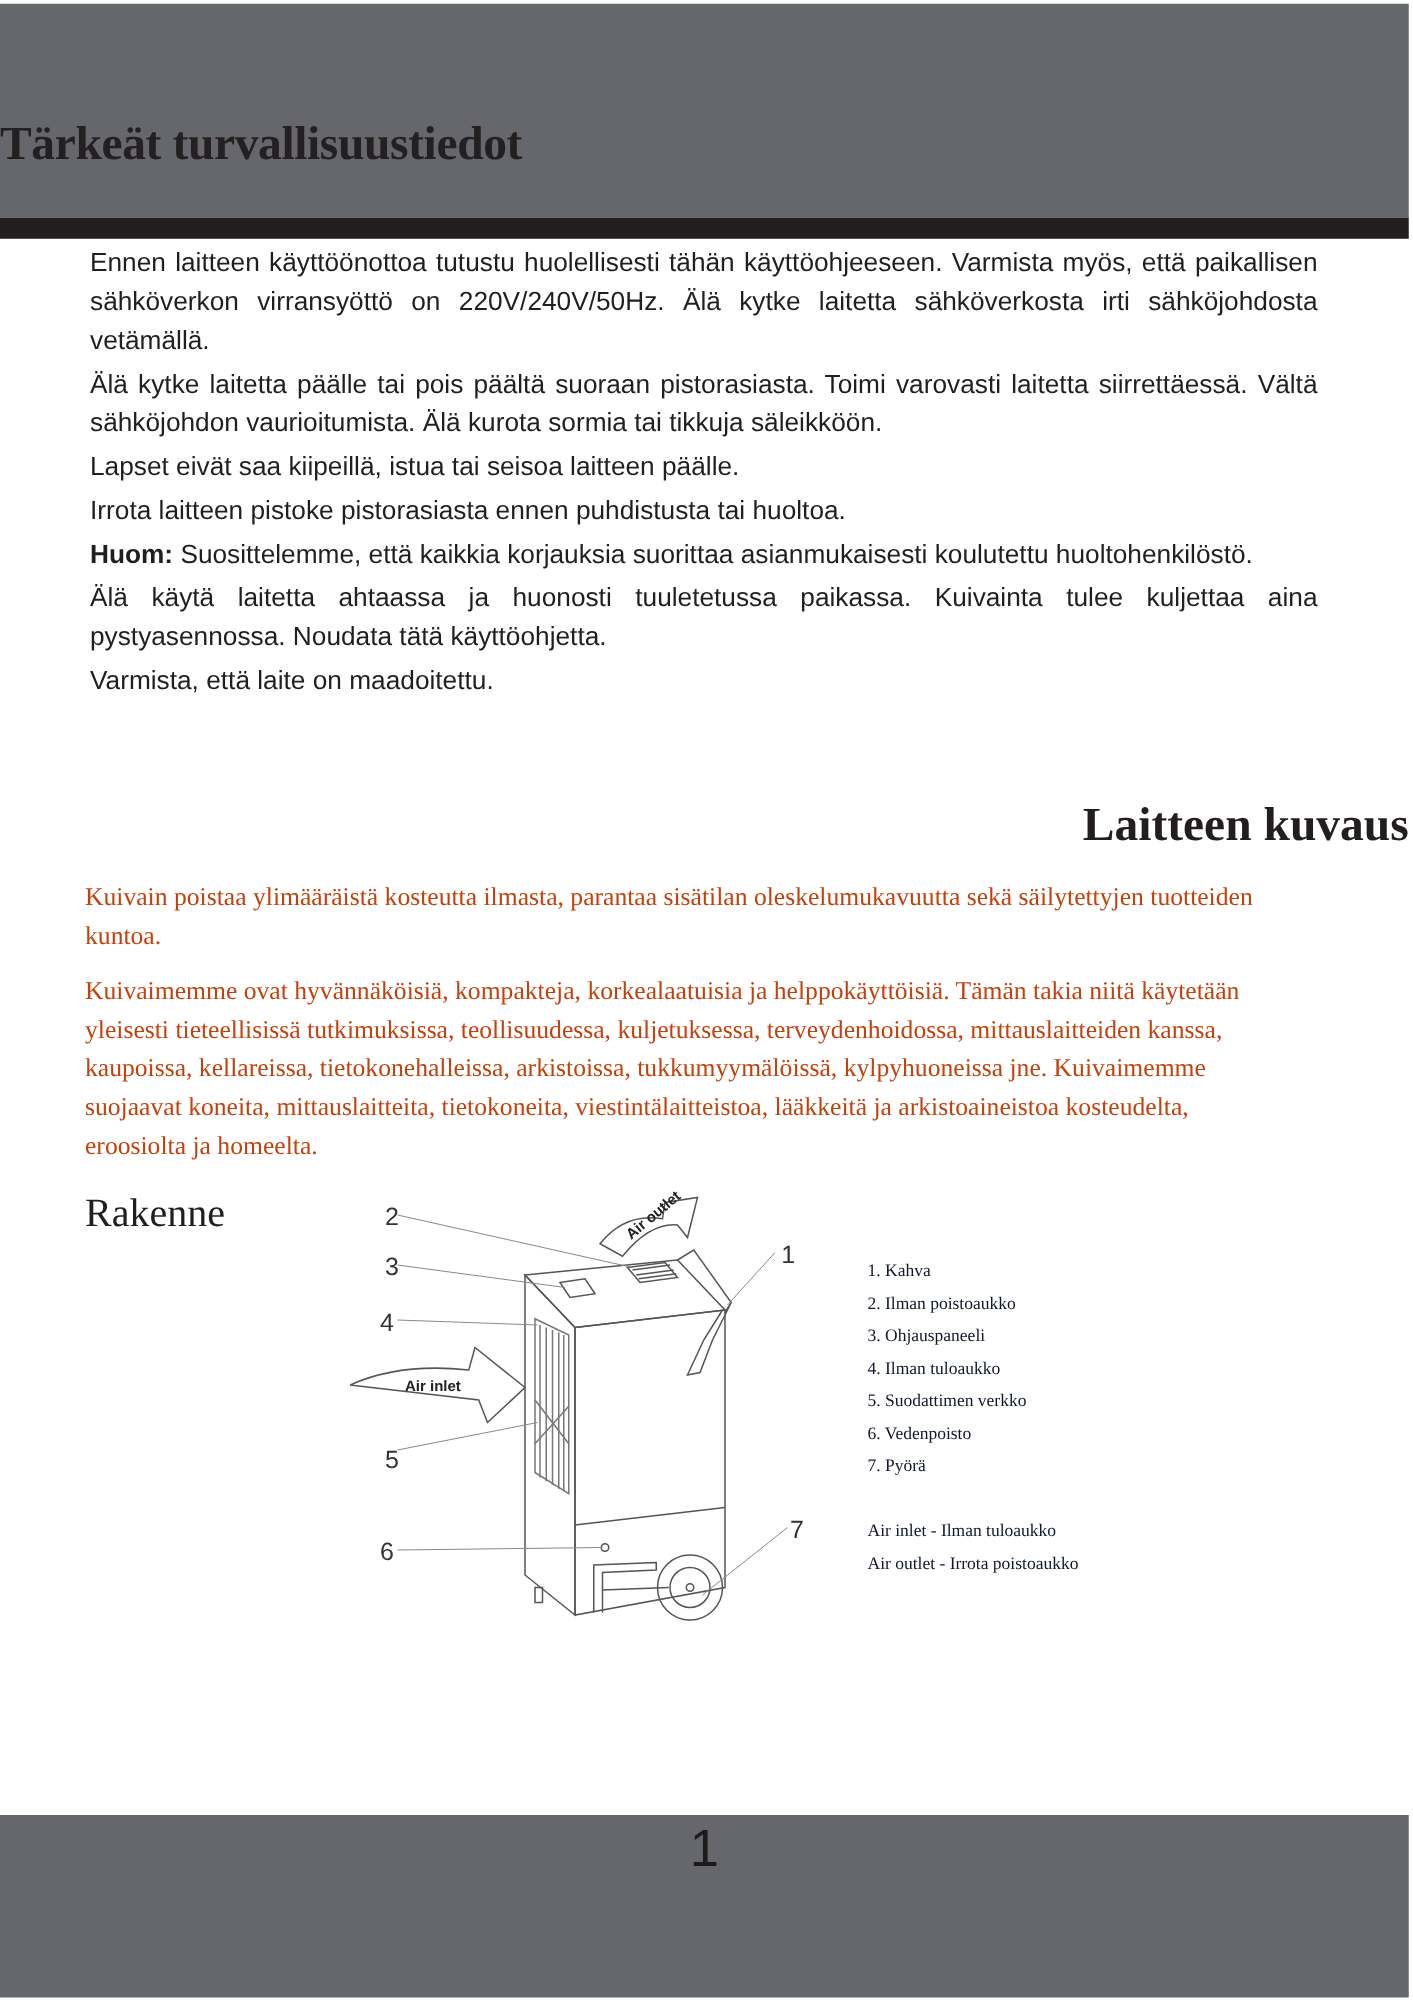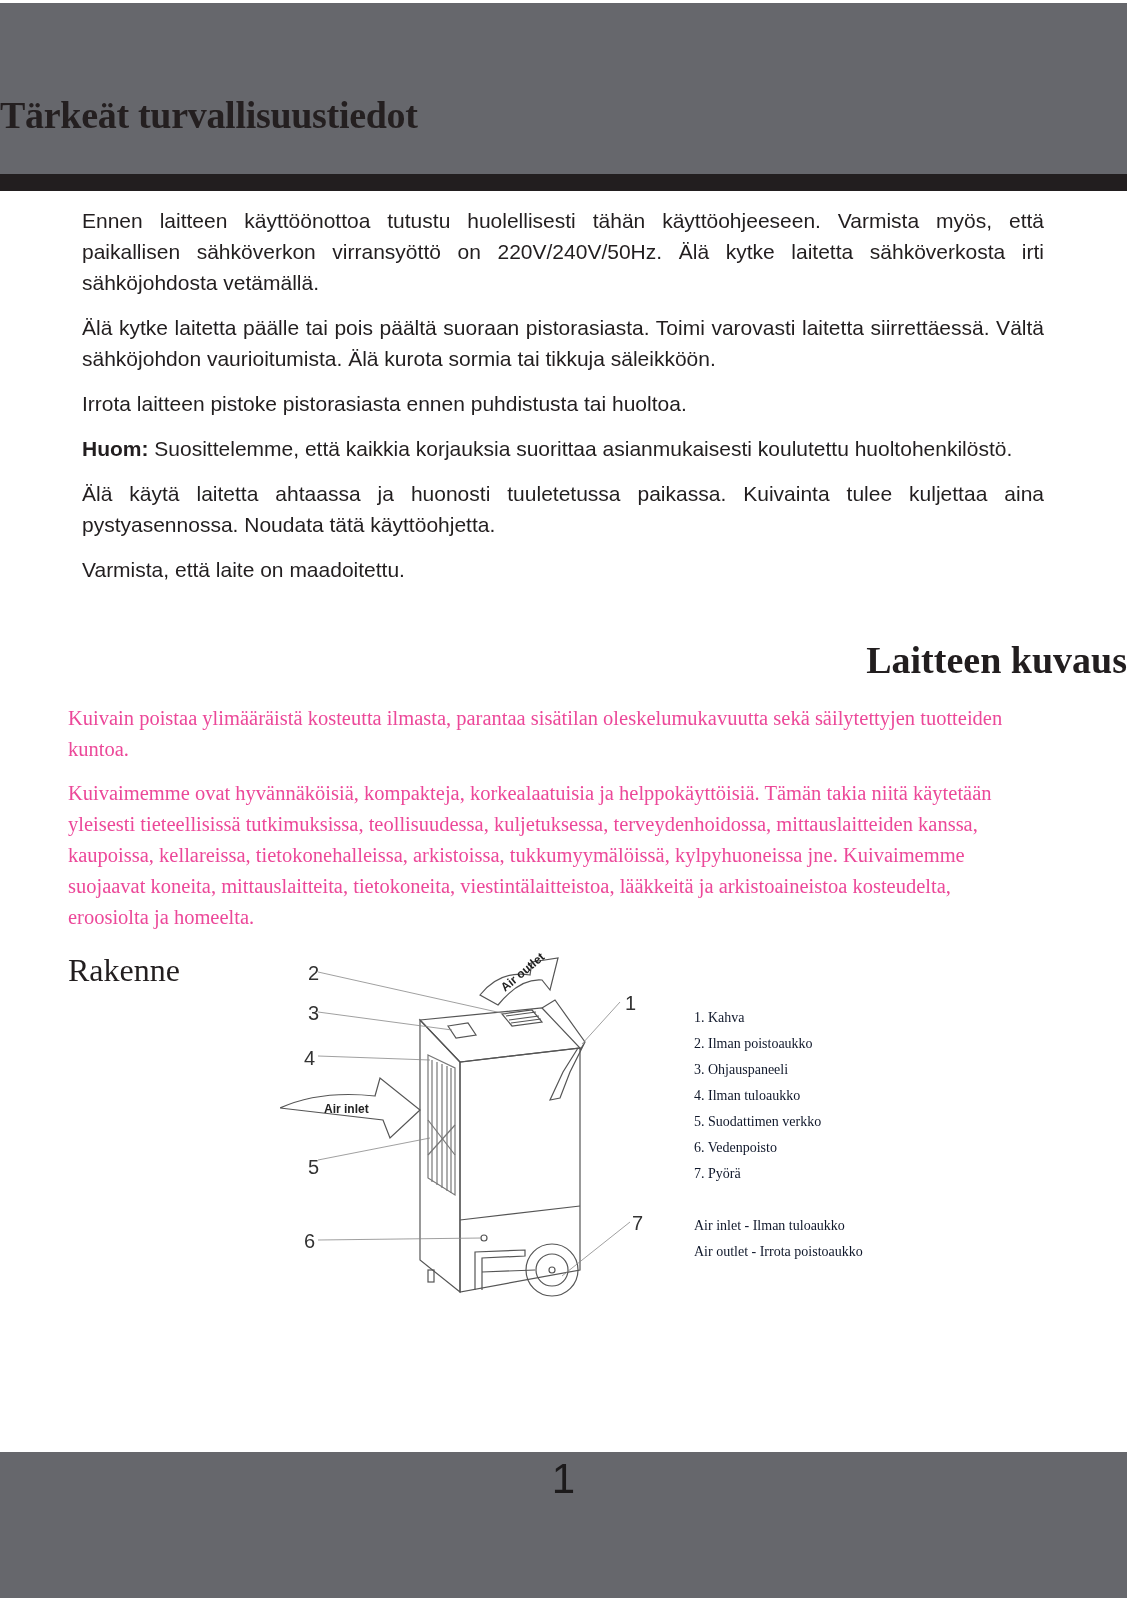--- a/index.html
+++ b/index.html
@@ -15,29 +15,29 @@
   }
   .header-rule {
     position: absolute; left: 0; top: 174px; width: 1127px; height: 17px;
     background: #221e1f;
   }
   .safety {
     position: absolute; left: 68px; top: 191px; width: 990px;
     font-family: "Liberation Sans", sans-serif; font-size: 21px; line-height: 31px;
     color: #221e1f;
   }
-  .safety p { margin: 14px; text-align: justify; }
+  .safety p { margin: 4px; text-align: justify; }
   .safety b { font-weight: bold; }
   .section-title {
     position: absolute; left: 0; width: 1127px; top: 638px; text-align: right;
     font-family: "Liberation Serif", serif; font-weight: bold; font-size: 38px; color: #221e1f;
   }
   .desc {
     position: absolute; left: 68px; top: 703px; width: 960px;
-    font-family: "Liberation Serif", serif; font-size: 20.5px; line-height: 31px; color: #ec4899;
+    font-family: "Liberation Serif", serif; font-size: 20.5px; line-height: 31px; color: #c2410c;
   }
   .desc p { margin: 0 0 13px 0; }
   .rakenne {
     position: absolute; left: 68px; top: 952px;
     font-family: "Liberation Serif", serif; font-size: 32px; color: #221e1f;
   }
   .diagram { position: absolute; left: 280px; top: 950px; width: 390px; height: 355px; }
   .legend {
     position: absolute; left: 694px; top: 1005px;
     font-family: "Liberation Serif", serif; font-size: 14px; line-height: 26px; color: #0f172a;
@@ -54,20 +54,21 @@
 </head>
 <body>
 
 <div class="header-band"></div>
 <div class="header-title">Tärkeät turvallisuustiedot</div>
 <div class="header-rule"></div>
 
 <div class="safety">
   <p>Ennen laitteen käyttöönottoa tutustu huolellisesti tähän käyttöohjeeseen. Varmista myös, että paikallisen sähköverkon virransyöttö on 220V/240V/50Hz. Älä kytke laitetta sähköverkosta irti sähköjohdosta vetämällä.</p>
   <p>Älä kytke laitetta päälle tai pois päältä suoraan pistorasiasta. Toimi varovasti laitetta siirrettäessä. Vältä sähköjohdon vaurioitumista. Älä kurota sormia tai tikkuja säleikköön.</p>
+  <p>Lapset eivät saa kiipeillä, istua tai seisoa laitteen päälle.</p>
   <p>Irrota laitteen pistoke pistorasiasta ennen puhdistusta tai huoltoa.</p>
   <p><b>Huom:</b><span> Suosittelemme, että kaikkia korjauksia suorittaa asianmukaisesti koulutettu huoltohenkilöstö.</span></p>
   <p>Älä käytä laitetta ahtaassa ja huonosti tuuletetussa paikassa. Kuivainta tulee kuljettaa aina pystyasennossa. Noudata tätä käyttöohjetta.</p>
   <p>Varmista, että laite on maadoitettu.</p>
 </div>
 
 <div class="section-title">Laitteen kuvaus</div>
 
 <div class="desc">
   <p>Kuivain poistaa ylimääräistä kosteutta ilmasta, parantaa sisätilan oleskelumukavuutta sekä säilytettyjen tuotteiden kuntoa.</p>

